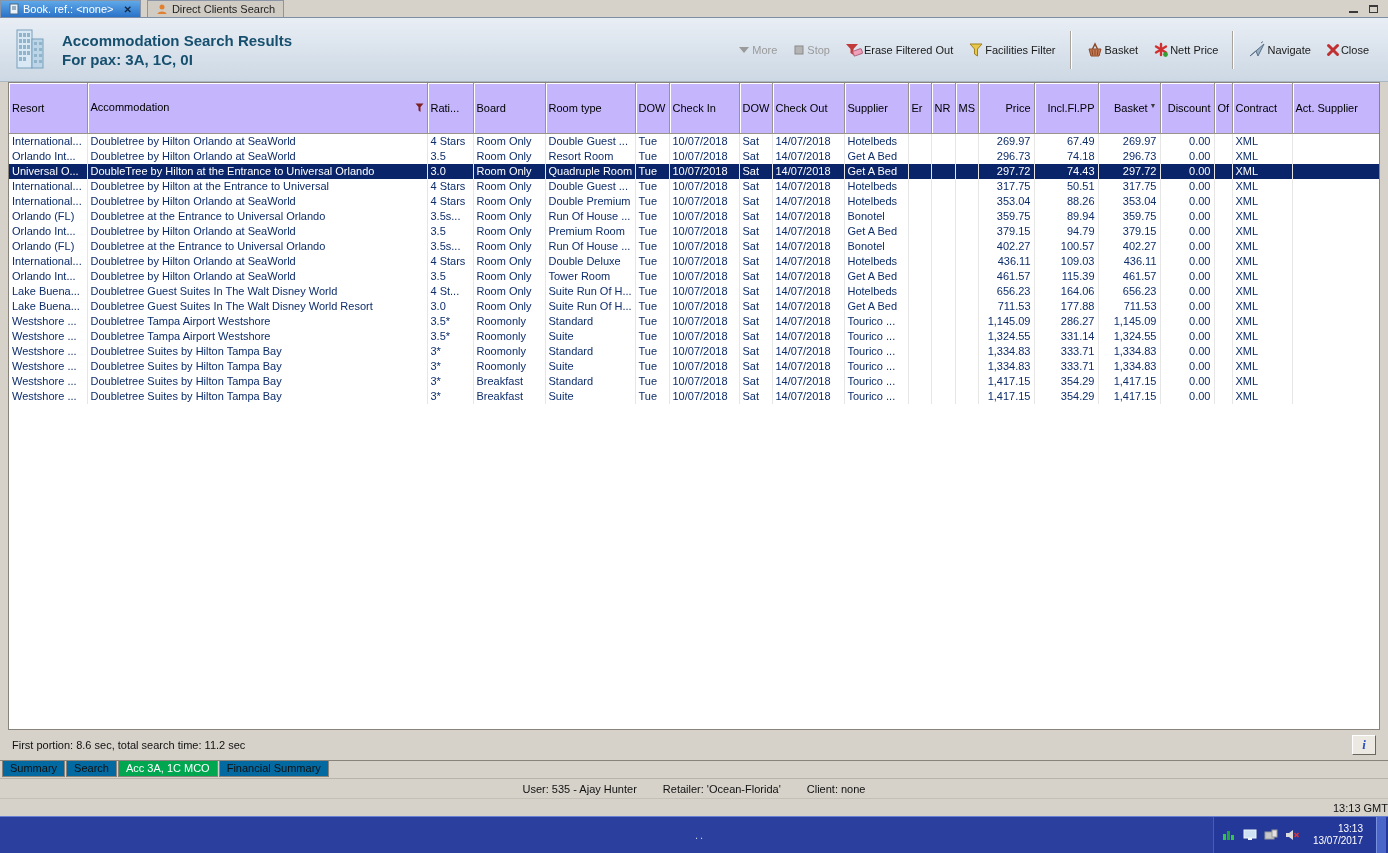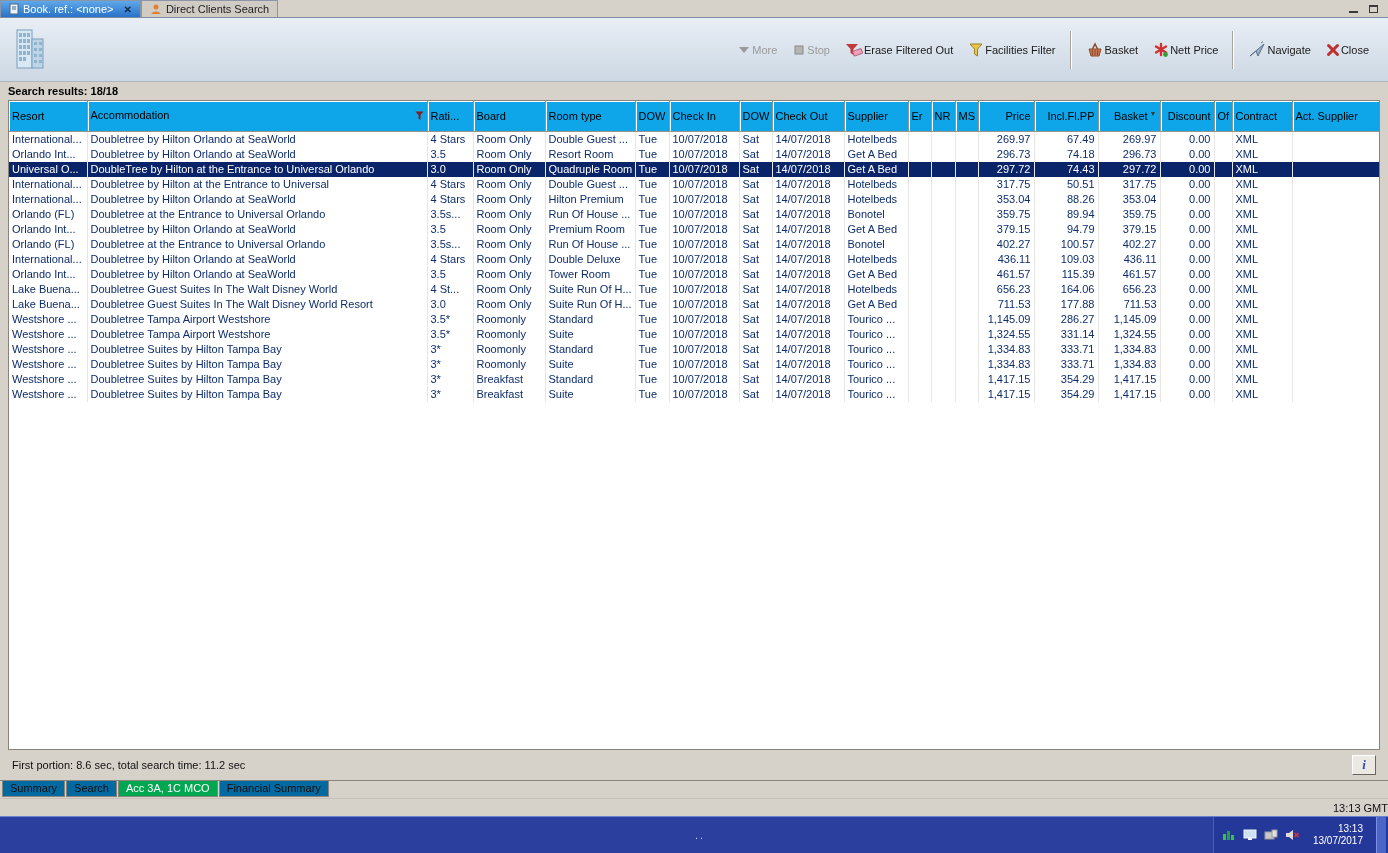--- a/index.html
+++ b/index.html
@@ -5,21 +5,21 @@
   * { box-sizing: border-box; }
   html,body { margin:0; padding:0; }
   body {
     width:1388px; height:853px; overflow:hidden;
     font-family:"Liberation Sans", sans-serif; font-size:11px;
     background:#d6d2ca; color:#111;
   }
   .screen { display:flex; flex-direction:column; width:1388px; height:853px; }
 
   
-  .tab-bar { height:18px; display:flex; align-items:flex-end; background:#d6d2ca; border-bottom:1px solid #7e8ea4; }
+  .tab-bar { height:18px; display:flex; align-items:flex-end; background:#d6d2ca; border-bottom:1px solid #7e8ea4;gap:6px; }
   .win-tab { height:17px; display:flex; align-items:center; gap:4px; padding:0 8px;
     border:1px solid #8a96a8; border-bottom:none; background:#d0ccc4; color:#222; white-space:nowrap; }
   .win-tab.active { background:linear-gradient(#5fa8e8,#2a72c8); color:#fff; }
   .tab-close { margin-left:6px; font-weight:bold; font-size:10px; color:#102848; }
   .win-controls { margin-left:auto; display:flex; gap:6px; padding:2px 8px 4px 0; }
   .wc-btn { display:inline-flex; align-items:flex-end; justify-content:center; width:14px; height:12px; }
   .wc-min { display:inline-block; width:9px; height:7px; border-bottom:2px solid #3a3a3a; }
   .wc-box { display:inline-block; width:9px; height:8px; border:1px solid #3a3a3a; border-top-width:2px; }
 
   
@@ -33,23 +33,23 @@
   .tb-btn .tb-icon { height:20px; display:flex; align-items:center; }
   .tb-btn.disabled { color:#9a9a9a; }
   .tb-sep { width:1px; height:38px; background:#a8a49c; box-shadow:1px 0 0 #fff; margin:0 5px; }
 
   
   .results-label { height:18px; padding:3px 8px 0; font-weight:bold; color:#000; }
 
   
   .table-wrap { flex:1; margin:0 8px; background:#fff; border:1px solid #88847c; overflow:hidden; }
   table { border-collapse:collapse; table-layout:fixed; width:1378px; }
-  thead th { height:17px; background:#0ea5e9; font-weight:normal; text-align:left; color:#000;
+  thead th { height:17px; background:#c4b5fd; font-weight:normal; text-align:left; color:#000;
     border-right:1px solid #98948c; border-bottom:1px solid #98948c;
-    box-shadow:inset 1px 1px 0 #ffffff; padding:8px 3px; white-space:nowrap; overflow:hidden; }
+    box-shadow:inset 1px 1px 0 #ffffff; padding:18px 3px; white-space:nowrap; overflow:hidden; }
   tbody td { height:15px; line-height:15px; padding:0 3px; color:#0d2d6b;
     white-space:nowrap; overflow:hidden; border-right:1px solid #e6e6e6; }
   th.num, td.num { text-align:right; }
   tr.selected td { background:#0a246a; color:#fff; }
   .hdr-funnel { float:right; margin-top:2px; }
   .sort-arrow { font-size:7px; color:#3a3a3a; margin-left:2px; vertical-align:top; }
 
   
   .status-row { height:30px; display:flex; align-items:center; padding:0 12px; }
   .info-button { margin-left:auto; width:24px; height:20px; text-align:center; line-height:18px;
@@ -135,20 +135,24 @@
             <rect x="29" y="15" width="3" height="3"></rect>
           <rect x="24" y="21" width="3" height="3"></rect>
             <rect x="29" y="21" width="3" height="3"></rect>
           <rect x="24" y="27" width="3" height="3"></rect>
             <rect x="29" y="27" width="3" height="3"></rect>
           <rect x="24" y="33" width="3" height="3"></rect>
             <rect x="29" y="33" width="3" height="3"></rect>
         </g>
       </svg>
     </span>
+    <div class="titles">
+      <div class="title1">Accommodation Search Results</div>
+      <div class="title2">For pax: 3A, 1C, 0I</div>
+    </div>
 
     <div class="toolbar">
       <div class="tb-btn disabled">
         <span class="tb-icon">
           <svg width="16" height="16">
               <polygon points="3,5 13,5 8,11" fill="#9a9a9a"></polygon>
             </svg>
         </span>
         <span class="tb-label">More</span>
       </div>
@@ -220,21 +224,20 @@
               <line x1="3.5" y1="3.5" x2="12.5" y2="12.5"></line>
               <line x1="12.5" y1="3.5" x2="3.5" y2="12.5"></line>
             </g>
           </svg>
         </span>
         <span class="tb-label">Close</span>
       </div>
     </div>
   </div>
 
-  <div class="results-label">Search results: 18/18</div>
 
   <div class="table-wrap">
     <table>
         <colgroup>
           <col style="width: 78px;">
           <col style="width: 340px;">
           <col style="width: 46px;">
           <col style="width: 72px;">
           <col style="width: 90px;">
           <col style="width: 34px;">
@@ -366,21 +369,21 @@
             <td class="num">0.00</td>
             <td></td>
             <td>XML</td>
             <td></td>
           </tr>
           <tr>
             <td>International...</td>
             <td>Doubletree by Hilton Orlando at SeaWorld</td>
             <td>4 Stars</td>
             <td>Room Only</td>
-            <td>Hilton Premium</td>
+            <td>Double Premium</td>
             <td>Tue</td>
             <td>10/07/2018</td>
             <td>Sat</td>
             <td>14/07/2018</td>
             <td>Hotelbeds</td>
             <td></td>
             <td></td>
             <td></td>
             <td class="num">353.04</td>
             <td class="num">88.26</td>
@@ -685,20 +688,25 @@
     <span class="info-button">i</span>
   </div>
 
   <div class="bottom-tabs">
     <span class="b-tab">Summary</span>
     <span class="b-tab">Search</span>
     <span class="b-tab active-green">Acc 3A, 1C MCO</span>
     <span class="b-tab">Financial Summary</span>
   </div>
 
+  <div class="user-bar">
+    <span>User: 535 - Ajay Hunter</span>
+    <span>Retailer: 'Ocean-Florida'</span>
+    <span>Client: none</span>
+  </div>
 
   <div class="gmt-bar">
     <span>13:13 GMT</span>
   </div>
 
   <div class="taskbar">
     <span class="task-dots">..</span>
     <div class="tray">
       <span class="tray-icon">
         <svg width="14" height="12">

